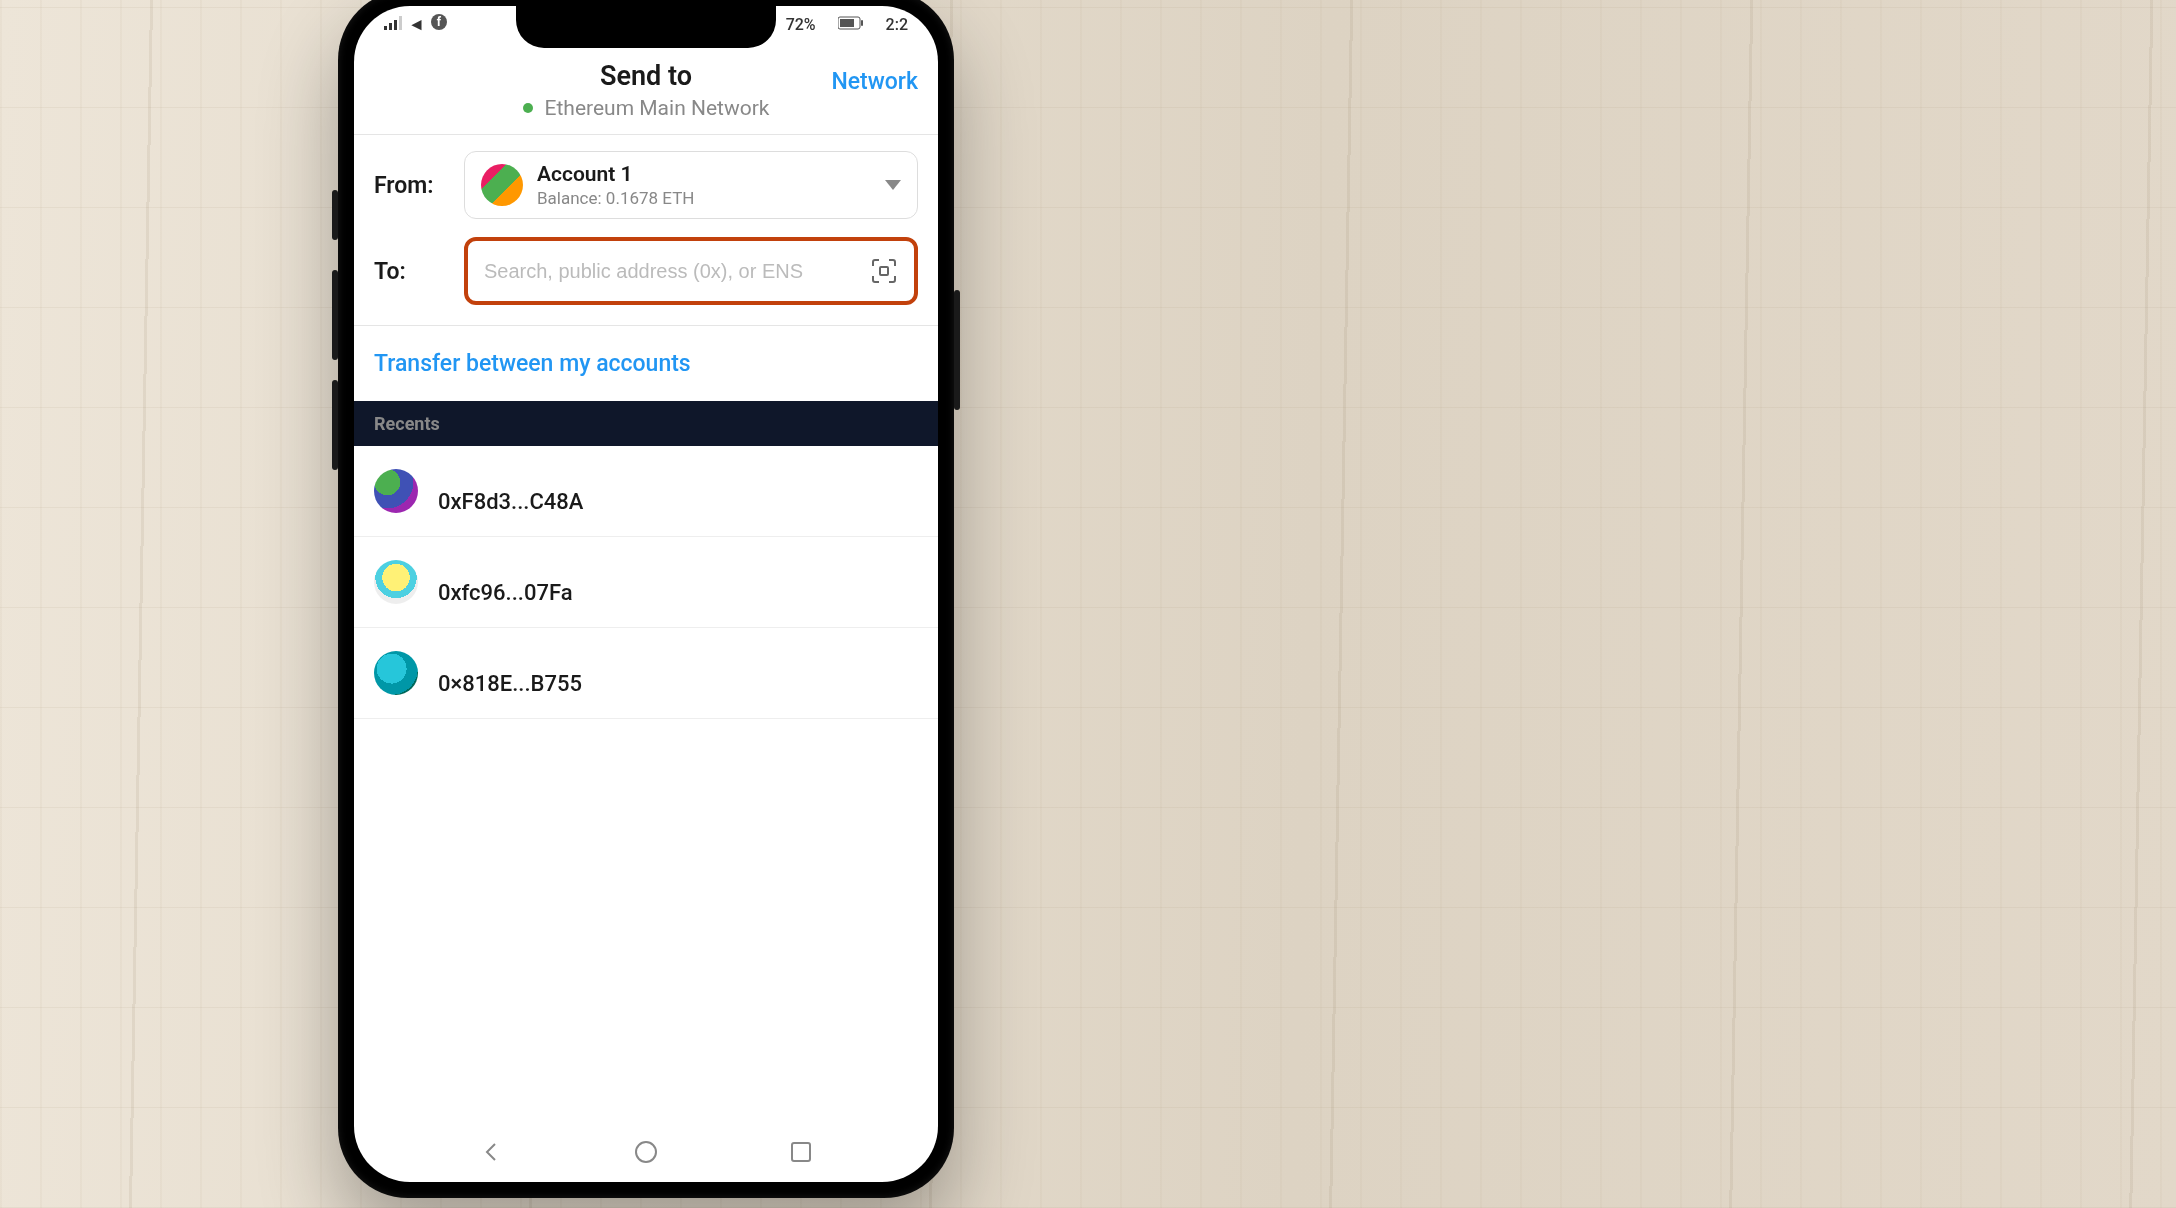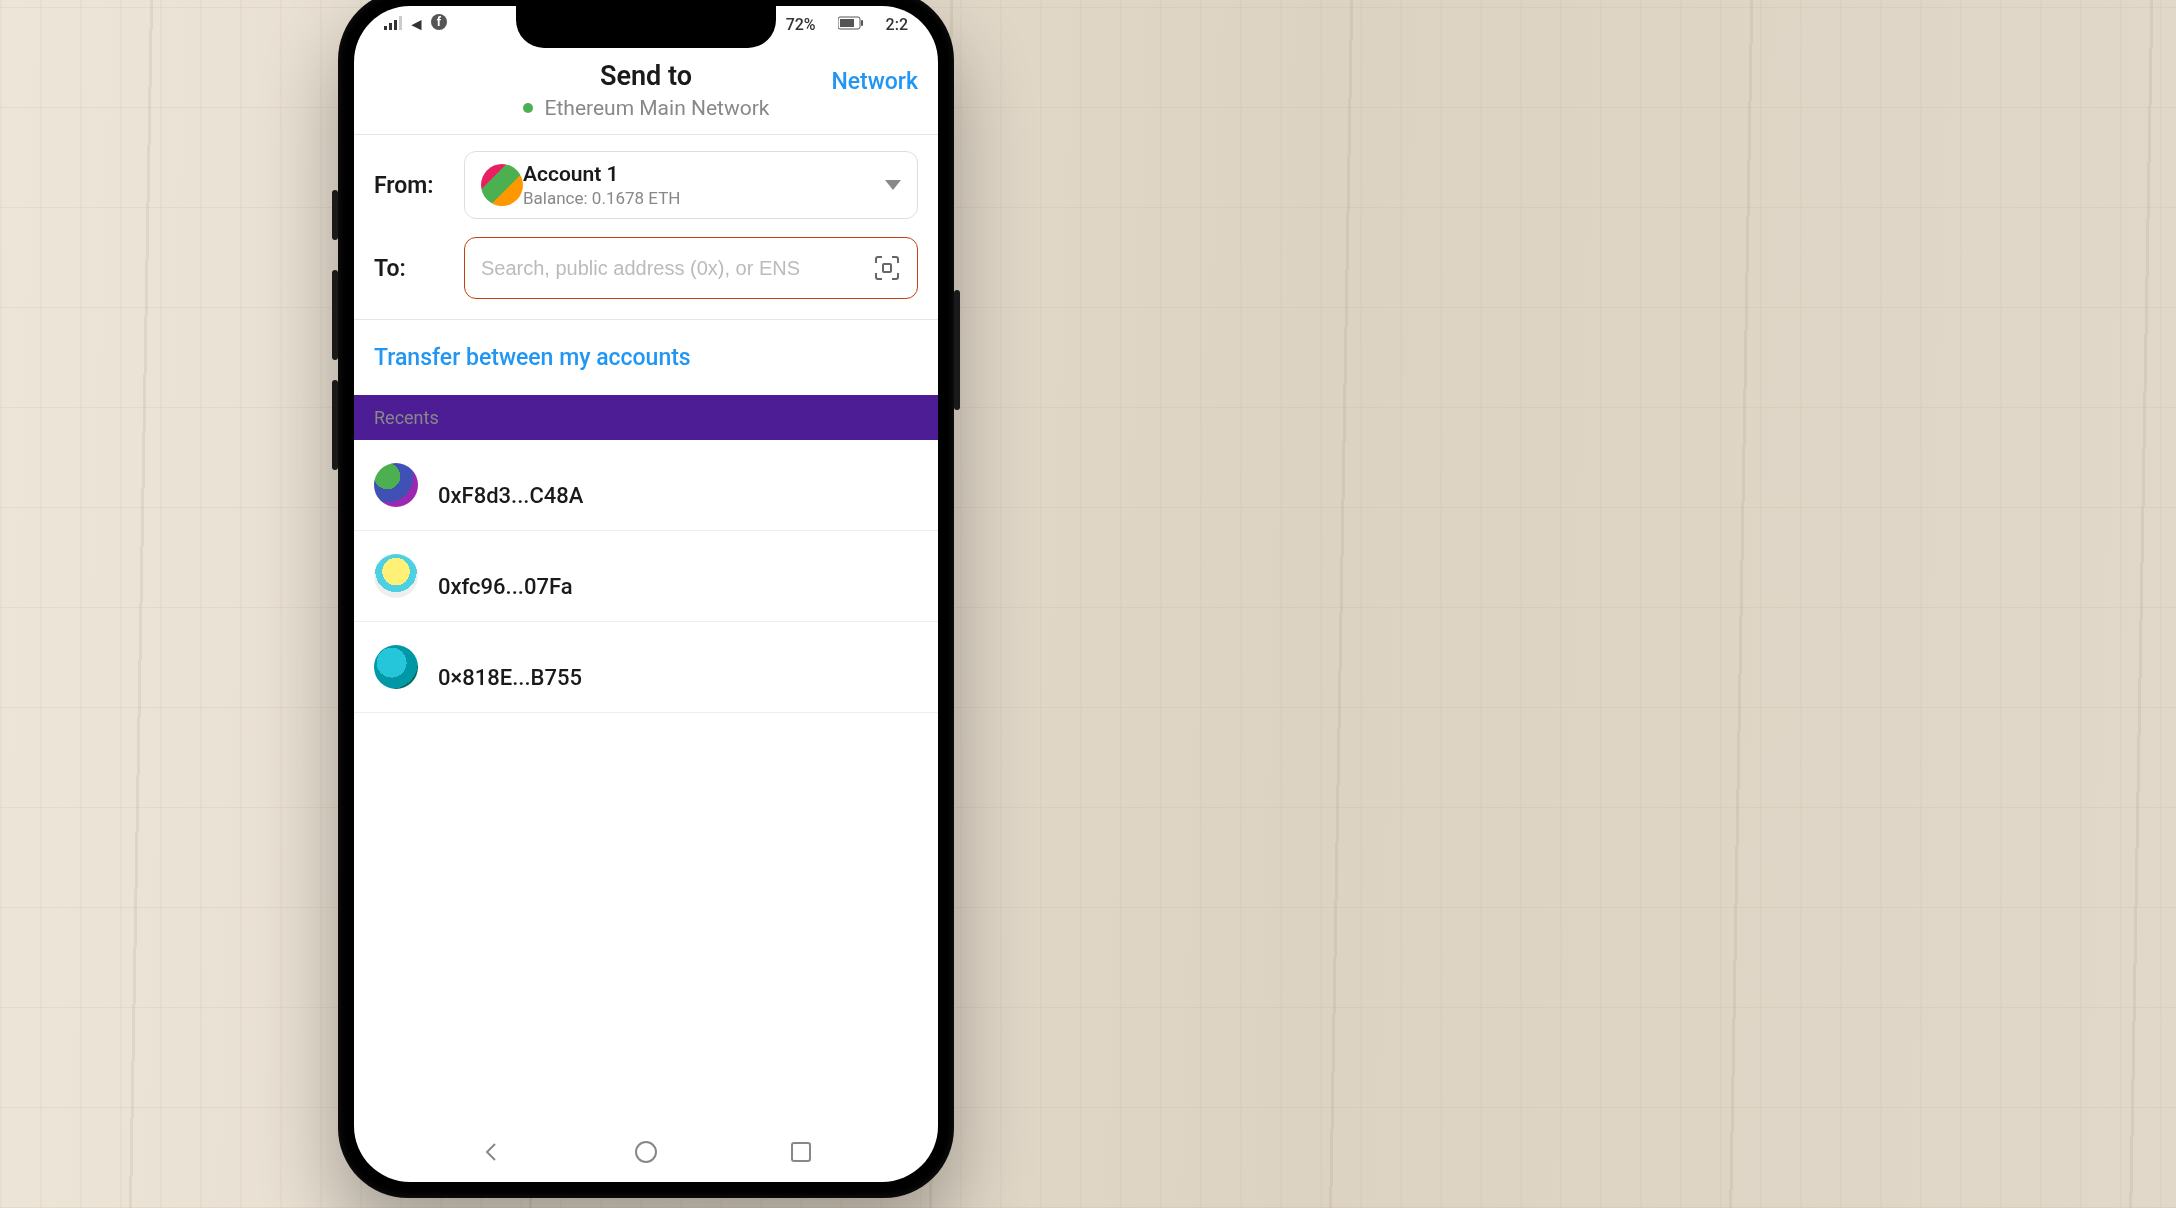--- a/index.html
+++ b/index.html
@@ -132,41 +132,42 @@
       color: #1a1a1a;
       width: 70px;
     }
     .from-box {
       flex: 1;
       border: 1px solid #ddd;
       border-radius: 12px;
       padding: 10px 16px;
       display: flex;
       align-items: center;
+      gap: 14px;
       cursor: pointer;
     }
     .acct-avatar {
       width: 42px;
       height: 42px;
       border-radius: 50%;
       background: linear-gradient(135deg, #e91e63 0%, #e91e63 30%, #4caf50 30%, #4caf50 60%, #ff9800 60%);
       flex-shrink: 0;
     }
     .acct-info { flex: 1; }
     .acct-name { font-size: 21px; font-weight: 600; color: #1a1a1a; }
     .acct-balance { font-size: 17px; color: #888; margin-top: 2px; }
     .dropdown-arrow {
       width: 0; height: 0;
       border-left: 8px solid transparent;
       border-right: 8px solid transparent;
       border-top: 10px solid #888;
     }
     .to-box {
       flex: 1;
-      border: 1px solid #c2410c;
+      border: 4px solid #c2410c;
       border-radius: 12px;
       padding: 16px;
       display: flex;
       align-items: center;
       gap: 12px;
     }
     .to-input {
       flex: 1;
       border: none;
       outline: none;
@@ -181,24 +182,24 @@
     }
     .transfer-link {
       padding: 24px 20px;
       font-size: 23px;
       color: #2196f3;
       font-weight: 500;
       cursor: pointer;
     }
     .recents-header {
       padding: 12px 20px;
-      background: #4c1d95;
+      background: #0f172a;
       font-size: 18px;
       color: #888;
-      font-weight: 400;
+      font-weight: 700;
     }
     .recent-item {
       padding: 22px 20px;
       display: flex;
       align-items: center;
       gap: 20px;
       border-bottom: 1px solid #eee;
       cursor: pointer;
     }
     .recent-avatar {

